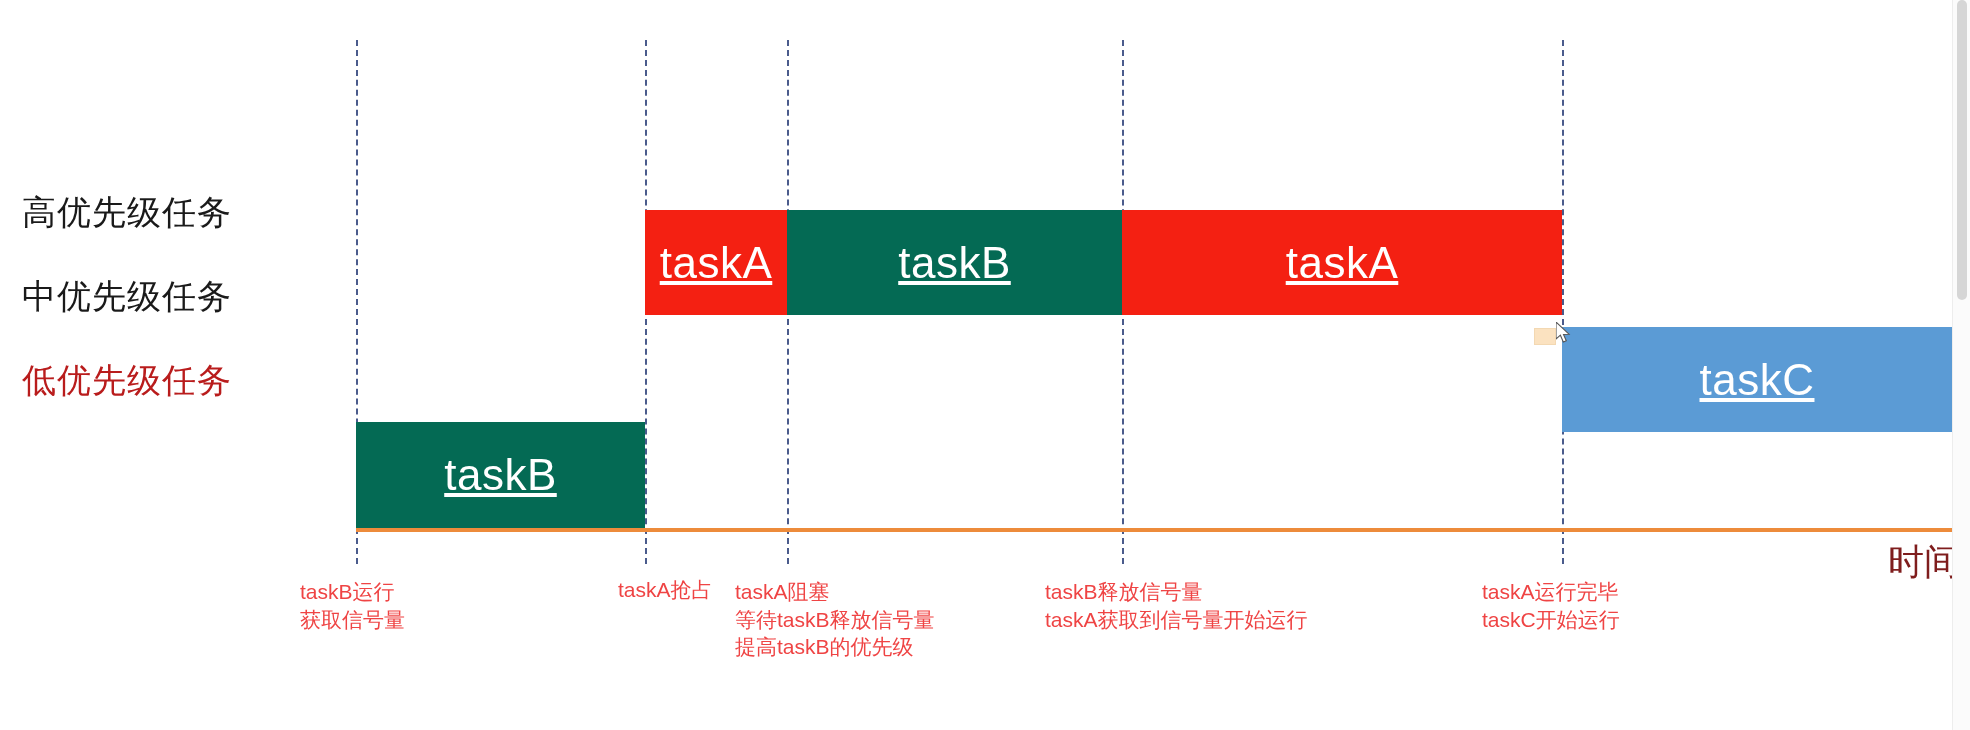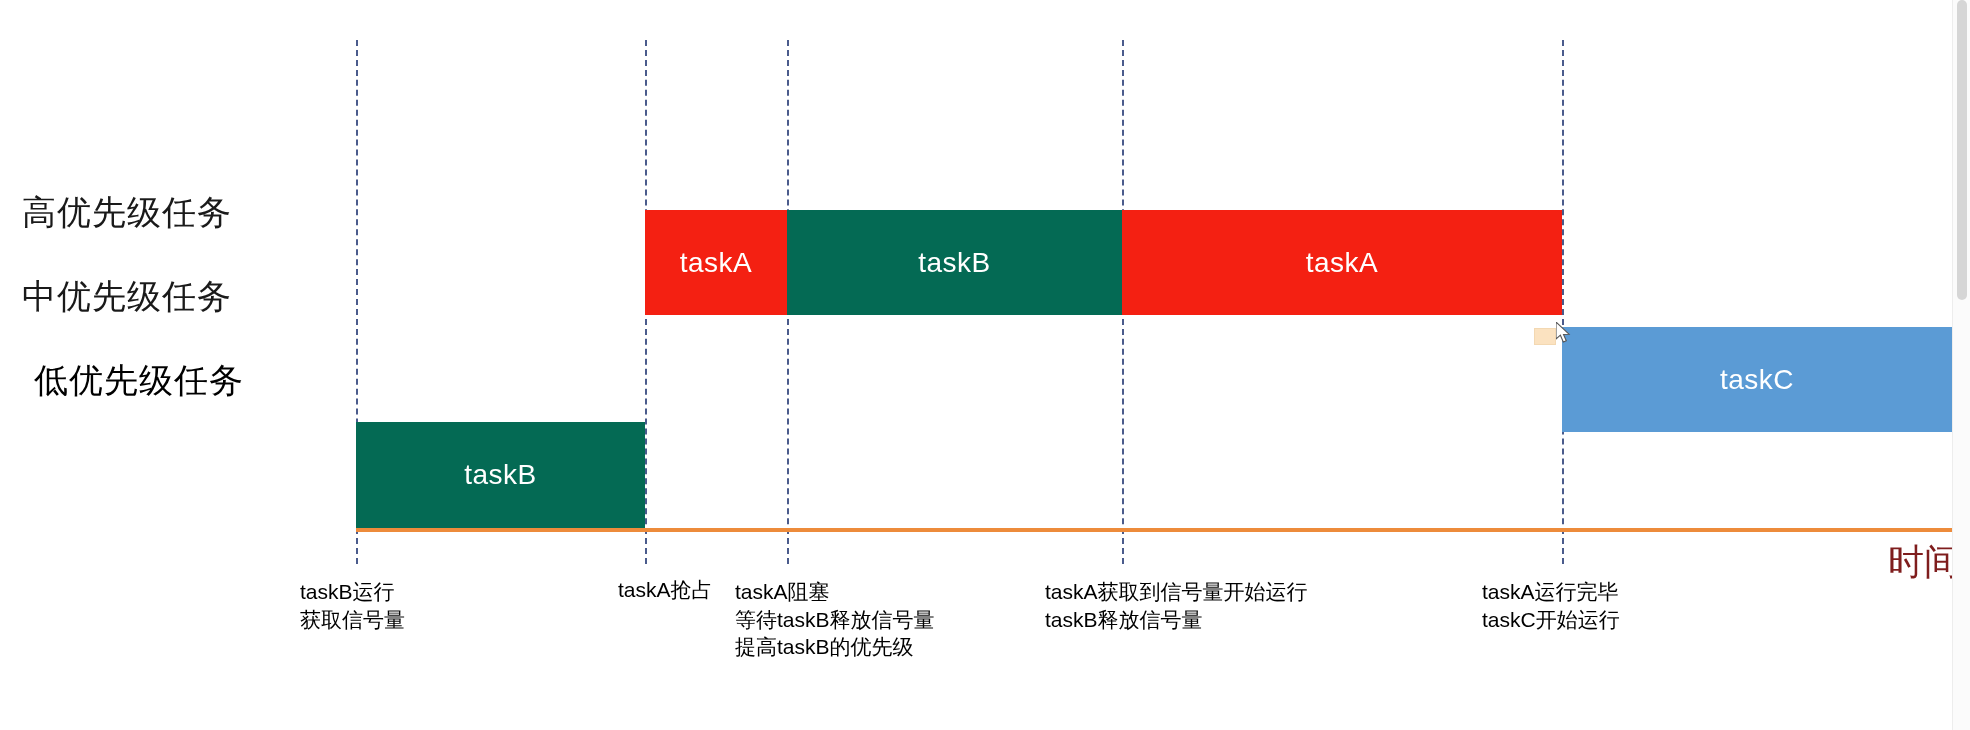--- a/index.html
+++ b/index.html
@@ -38,45 +38,46 @@
     height: 524px;
   }
 
   
   .bar {
     position: absolute;
     display: flex;
     align-items: center;
     justify-content: center;
     color: #ffffff;
-    font-size: 28px;
+    font-size: 44px;
     font-family: "Liberation Sans", "DejaVu Sans", sans-serif;
     letter-spacing: 0.5px;
     box-sizing: border-box;
+    text-decoration: underline;
   }
 
   
   .axis-line {
     position: absolute;
     height: 4px;
     background: #ED8B3B;
   }
   .axis-title {
     position: absolute;
     font-size: 36px;
     color: #7f1d1d;
     white-space: nowrap;
   }
 
   
   .annotation {
     position: absolute;
     font-size: 21px;
     line-height: 1.32;
-    color: #000000;
+    color: #ef4444;
     white-space: nowrap;
     font-family: "Liberation Sans", "DejaVu Sans", sans-serif;
   }
   .annotation div { white-space: nowrap; }
 
   
   .watermark {
     position: absolute;
     font-size: 21px;
     color: #b9b9b9;
@@ -123,21 +124,21 @@
       <div class="vline" style="left: 356px; border-left-color: rgb(74, 91, 140);"></div>
       <div class="vline" style="left: 645px; border-left-color: rgb(74, 91, 140);"></div>
       <div class="vline" style="left: 787px; border-left-color: rgb(74, 91, 140);"></div>
       <div class="vline" style="left: 1122px; border-left-color: rgb(74, 91, 140);"></div>
       <div class="vline" style="left: 1562px; border-left-color: rgb(74, 91, 140);"></div>
     </div>
 
   <div id="lane-labels">
       <div class="row-label" style="left: 22px; top: 190px; color: rgb(26, 26, 26);">高优先级任务</div>
       <div class="row-label" style="left: 22px; top: 274px; color: rgb(26, 26, 26);">中优先级任务</div>
-      <div class="row-label" style="left: 34px; top: 358px; color: #000000;">低优先级任务</div>
+      <div class="row-label" style="left: 22px; top: 358px; color: #b91c1c;">低优先级任务</div>
     </div>
 
   <div id="bars">
       <div class="bar" style="left: 645px; top: 210px; width: 142px; height: 105px; background: rgb(244, 32, 18); color: rgb(255, 255, 255);">taskA</div>
       <div class="bar" style="left: 787px; top: 210px; width: 335px; height: 105px; background: rgb(4, 106, 84); color: rgb(255, 255, 255);">taskB</div>
       <div class="bar" style="left: 1122px; top: 210px; width: 440px; height: 105px; background: rgb(244, 32, 18); color: rgb(255, 255, 255);">taskA</div>
       <div class="bar" style="left: 1562px; top: 315px; width: 390px; height: 105px; background: rgb(91, 155, 213); color: rgb(255, 255, 255); margin-top: 12px;">taskC</div>
       <div class="bar" style="left: 356px; top: 422px; width: 289px; height: 106px; background: rgb(4, 106, 84); color: rgb(255, 255, 255);">taskB</div>
     </div>
 
@@ -151,22 +152,22 @@
       </div>
       <div class="annotation" style="left: 590px; top: 576px; margin-left: 28px;">
         <div>taskA抢占</div>
       </div>
       <div class="annotation" style="left: 735px; top: 578px;">
         <div>taskA阻塞</div>
         <div>等待taskB释放信号量</div>
         <div>提高taskB的优先级</div>
       </div>
       <div class="annotation" style="left: 1045px; top: 578px;">
+        <div>taskB释放信号量</div>
         <div>taskA获取到信号量开始运行</div>
-        <div>taskB释放信号量</div>
       </div>
       <div class="annotation" style="left: 1482px; top: 578px;">
         <div>taskA运行完毕</div>
         <div>taskC开始运行</div>
       </div>
     </div>
 
   <div class="chip" id="chip" style="left: 1534px; top: 328px; width: 20px; height: 15px;"></div>
   <div class="cursor" id="cursor" style="left: 1556px; top: 322px;">
     <svg viewBox="0 0 16 22" width="16" height="22">

